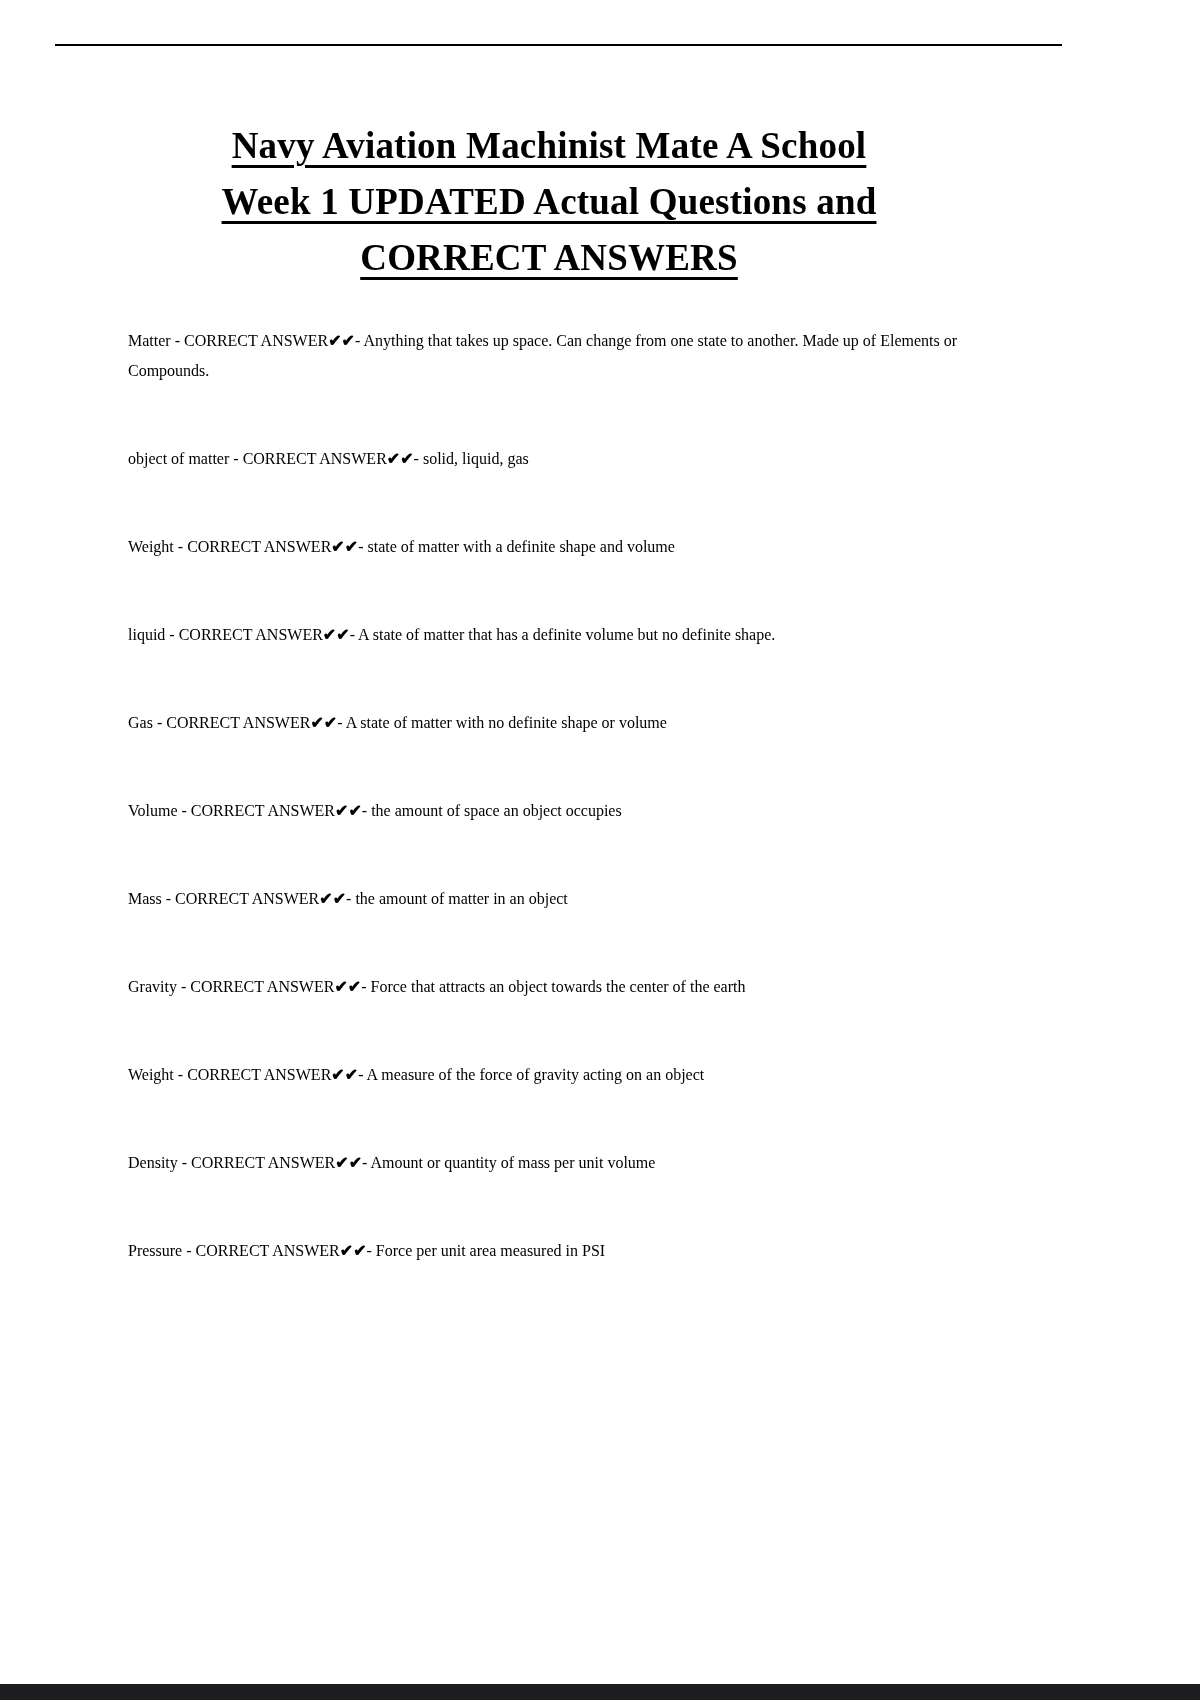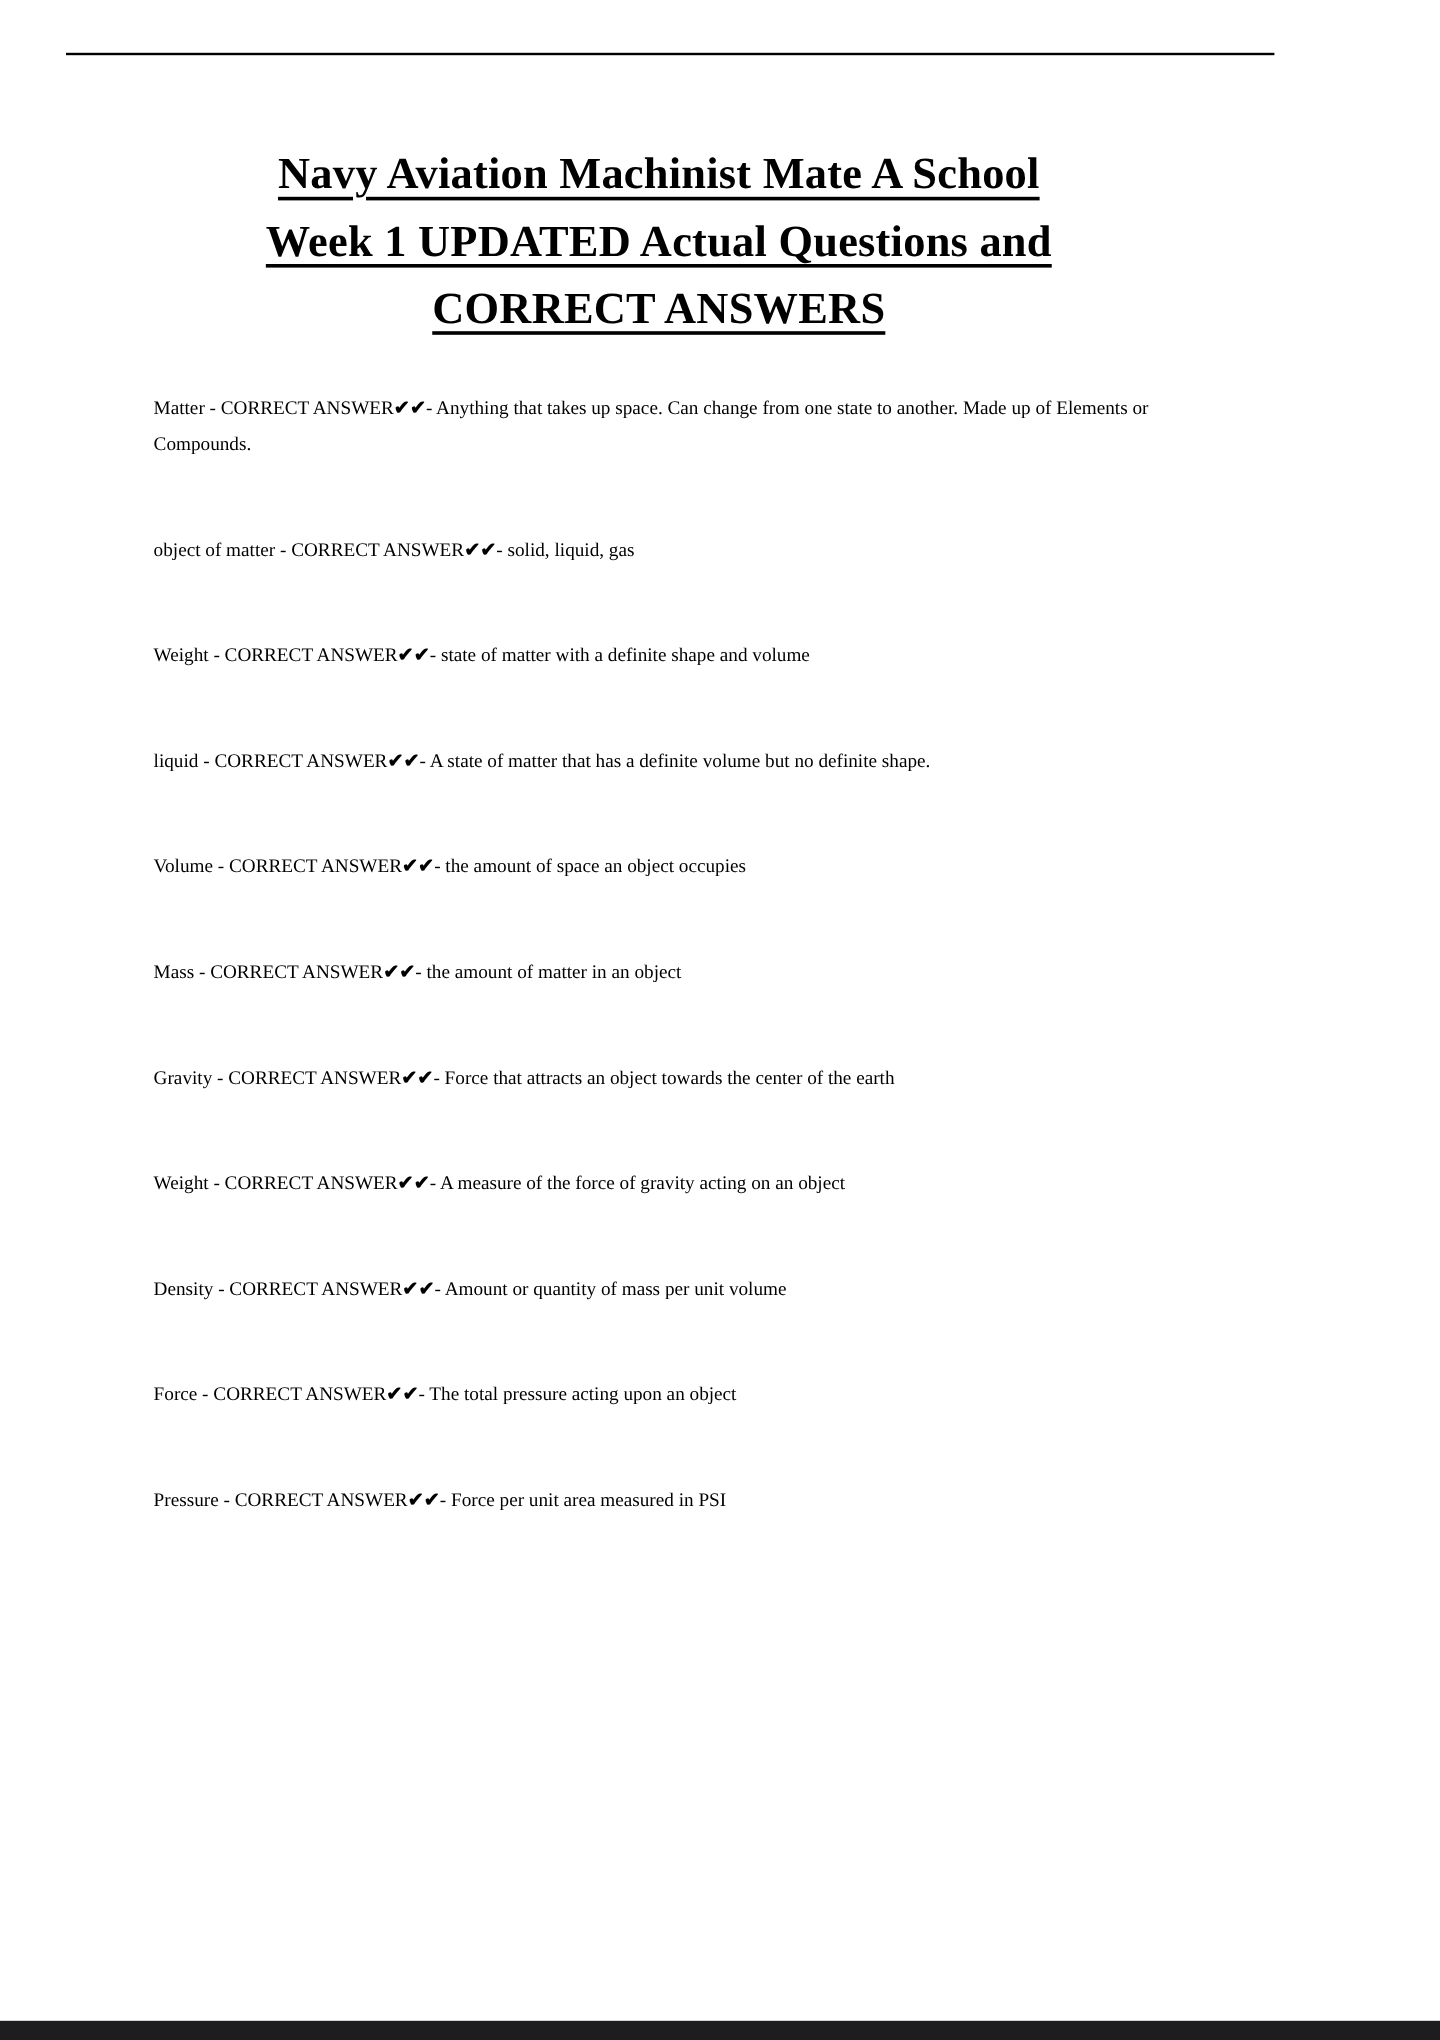--- a/index.html
+++ b/index.html
@@ -80,32 +80,32 @@
 
     <div class="qa-list">
   <p class="qa-item"><span>Matter - </span><span>CORRECT ANSWER</span><span class="checks">✔✔</span><span>-  Anything that takes up space. Can change from one state to another. Made up of Elements or Compounds.</span></p>
 
   <p class="qa-item"><span>object of matter - </span><span>CORRECT ANSWER</span><span class="checks">✔✔</span><span>-  solid, liquid, gas</span></p>
 
   <p class="qa-item"><span>Weight - </span><span>CORRECT ANSWER</span><span class="checks">✔✔</span><span>-  state of matter with a definite shape and volume</span></p>
 
   <p class="qa-item"><span>liquid - </span><span>CORRECT ANSWER</span><span class="checks">✔✔</span><span>-  A state of matter that has a definite volume but no definite shape.</span></p>
 
+  <p class="qa-item"><span>Gas - </span><span>CORRECT ANSWER</span><span class="checks">✔✔</span><span>-  A state of matter with no definite shape or volume</span></p>
 
   <p class="qa-item"><span>Volume - </span><span>CORRECT ANSWER</span><span class="checks">✔✔</span><span>-  the amount of space an object occupies</span></p>
 
   <p class="qa-item"><span>Mass - </span><span>CORRECT ANSWER</span><span class="checks">✔✔</span><span>-  the amount of matter in an object</span></p>
 
   <p class="qa-item"><span>Gravity - </span><span>CORRECT ANSWER</span><span class="checks">✔✔</span><span>-  Force that attracts an object towards the center of the earth</span></p>
 
   <p class="qa-item"><span>Weight - </span><span>CORRECT ANSWER</span><span class="checks">✔✔</span><span>-  A measure of the force of gravity acting on an object</span></p>
 
   <p class="qa-item"><span>Density - </span><span>CORRECT ANSWER</span><span class="checks">✔✔</span><span>-  Amount or quantity of mass per unit volume</span></p>
 
-  <p class="qa-item"><span>Force - </span><span>CORRECT ANSWER</span><span class="checks">✔✔</span><span>-  The total pressure acting upon an object</span></p>
 
   <p class="qa-item"><span>Pressure - </span><span>CORRECT ANSWER</span><span class="checks">✔✔</span><span>-  Force per unit area measured in PSI</span></p>
 </div>
 
   </div>
 
   <div class="bottom-bar"></div>
 
 </div>
 

